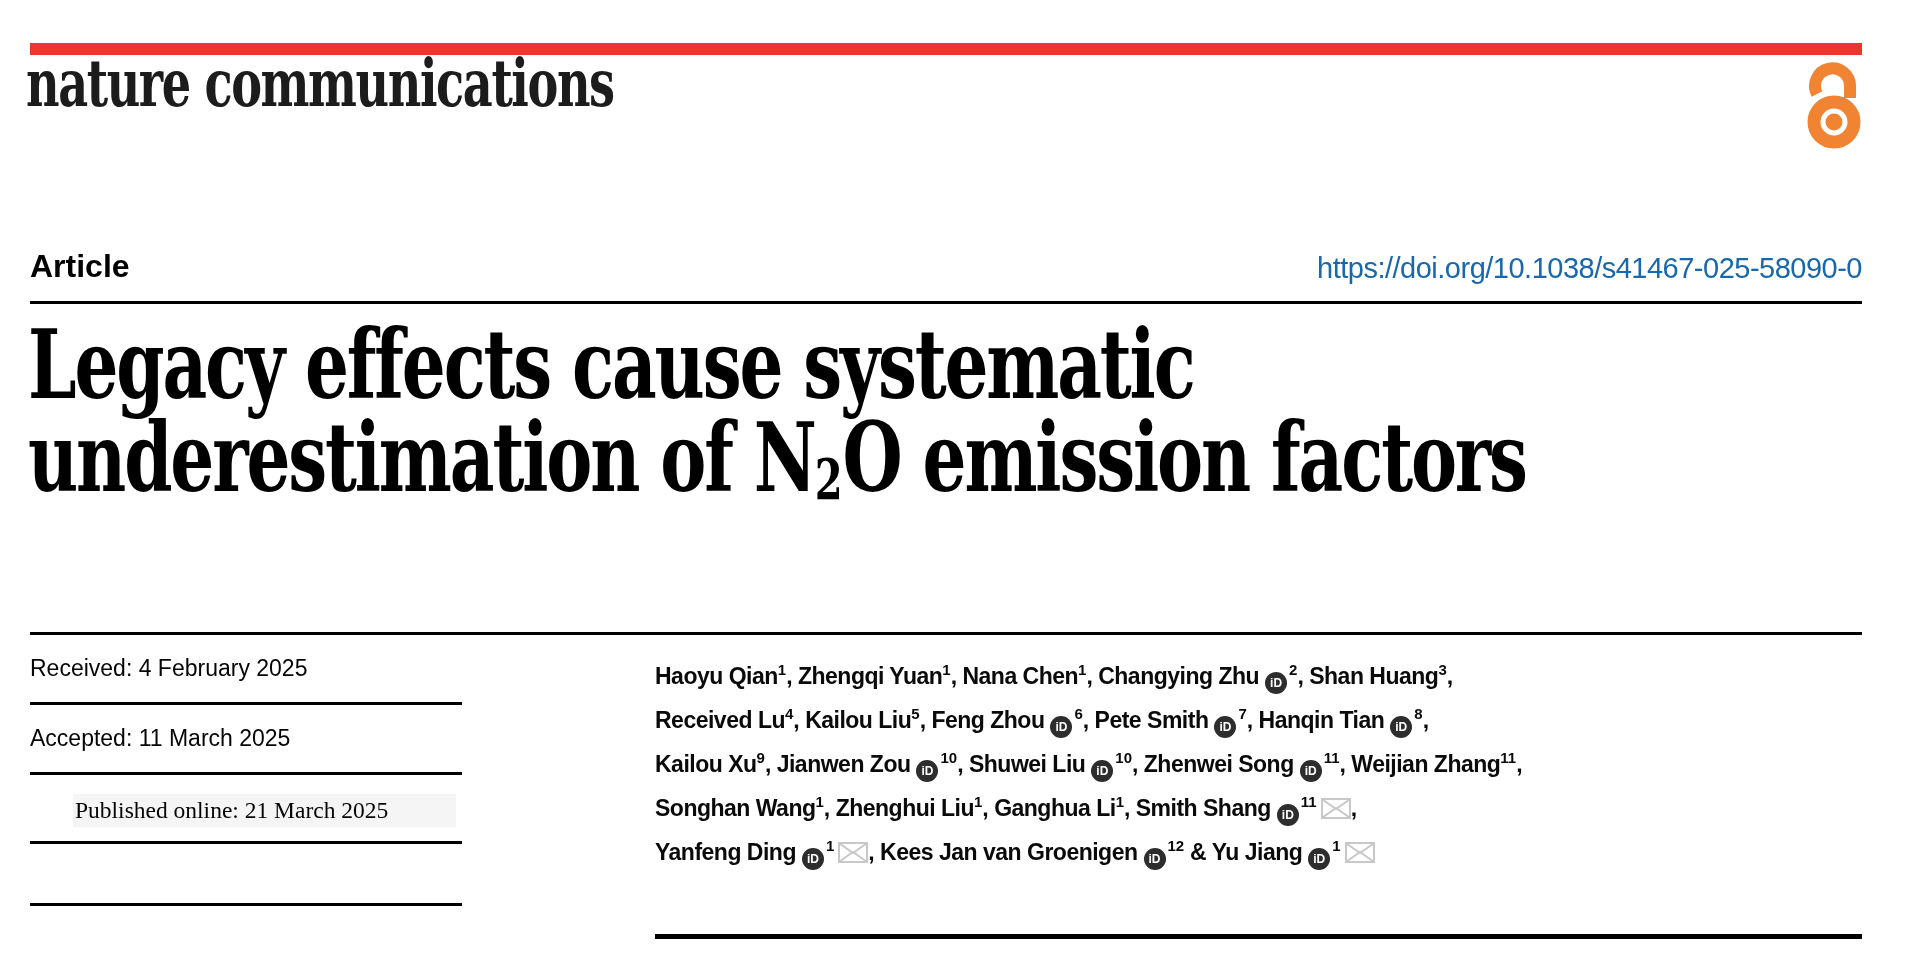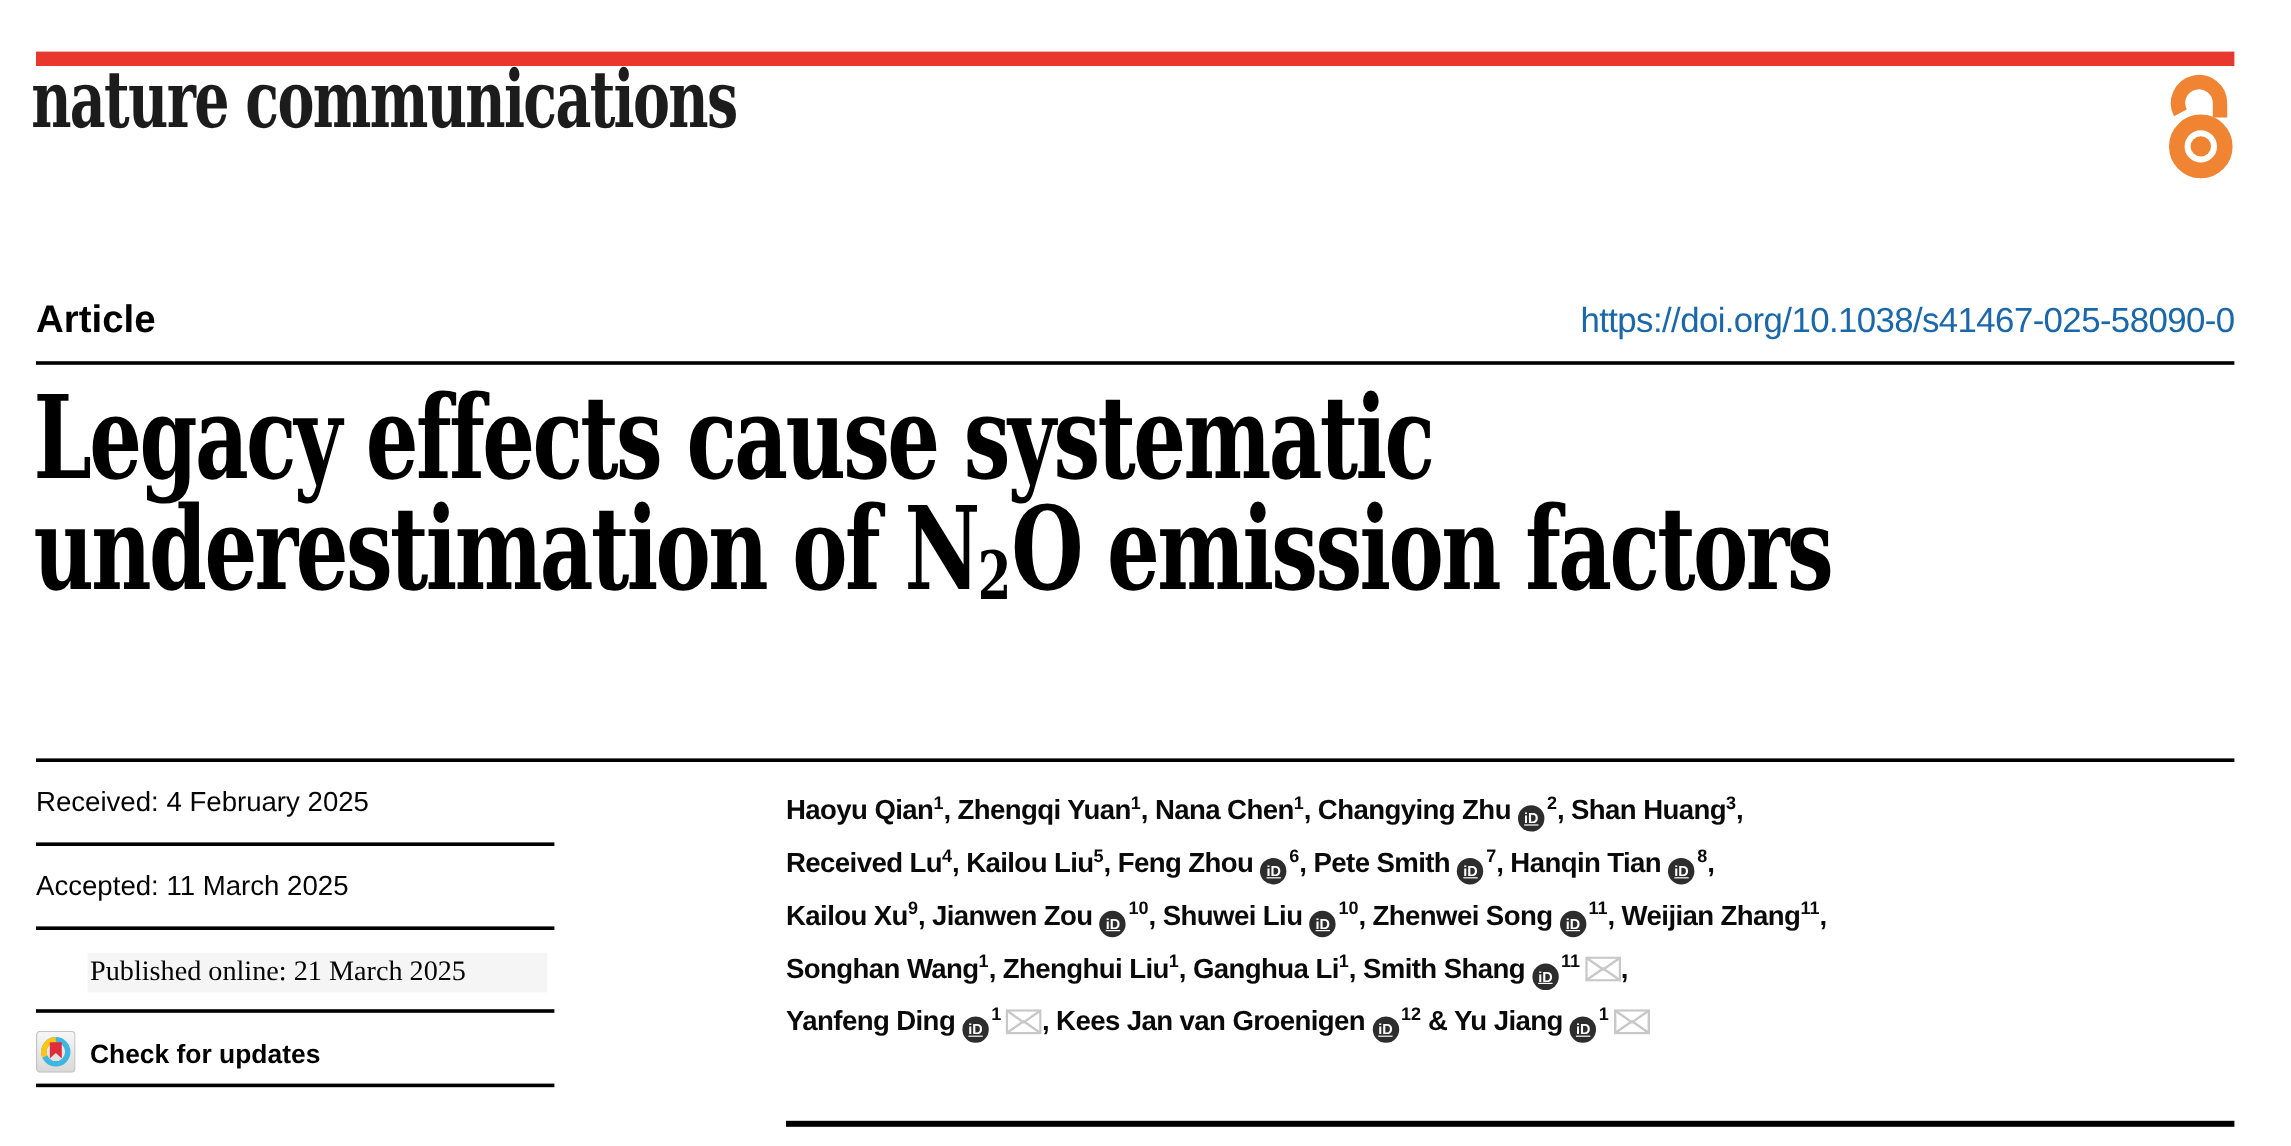--- a/index.html
+++ b/index.html
@@ -44,21 +44,21 @@
     gap:12px;cursor:pointer;text-decoration:none;color:#000;}
   .check-updates .cm-label{font-size:22px;font-weight:700;line-height:1;}
 
   
   .authors{position:absolute;left:655px;top:648px;width:1210px;font-size:23px;
     font-weight:700;letter-spacing:-0.5px;color:#0a0a0a;}
   .author-line{height:44px;line-height:44px;white-space:nowrap;}
   .authors sup{font-size:15px;font-weight:700;letter-spacing:0;}
   .orcid{display:inline-block;width:22px;height:22px;border-radius:50%;background:#2d2d2d;
     color:#fff;font-size:12px;font-weight:700;letter-spacing:0;text-align:center;
-    line-height:22px;vertical-align:-3px;margin:0 2px 0 6px;text-decoration:underline;}
+    line-height:22px;vertical-align:-3px;margin:0 2px 0 6px;}
   .mail{display:inline-block;vertical-align:-3px;margin-left:4px;}
   .rule-authors-bottom{left:655px;top:934px;width:1207px;height:5px;}
 </style>
 </head>
 <body>
 
 <div id="page">
 
   <div class="redbar" style="background: rgb(232, 56, 45);"></div>
   <div class="journal-logo">nature communications</div>
@@ -82,37 +82,20 @@
 
   <div class="rule rule-mid"></div>
 
   <div class="meta-item meta-received">Received: 4 February 2025</div>
   <div class="rule rule-l1"></div>
   <div class="meta-item meta-accepted">Accepted: 11 March 2025</div>
   <div class="rule rule-l2"></div>
   <div class="meta-item meta-published">Published online: 21 March 2025</div>
   <div class="rule rule-l3"></div>
 
-  <a class="check-updates" href="#">
-    <span>
-      <svg width="33" height="35" viewBox="0 0 33 35">
-        <defs>
-          <linearGradient id="cmbg" x1="0" y1="0" x2="0" y2="1">
-            <stop offset="0" stop-color="#f7f7f7"></stop>
-              <stop offset="1" stop-color="#d8d8d8"></stop>
-          </linearGradient>
-        </defs>
-        <rect x="0.5" y="0.5" width="32" height="34" rx="3" fill="url(#cmbg)" stroke="#c4c4c4"></rect>
-        <circle cx="16.5" cy="17.5" r="10" fill="none" stroke="#3eb6e0" stroke-width="4.5"></circle>
-        <path d="M16.5 7.5 A10 10 0 0 0 7.4 21.5" fill="none" stroke="#fdc513" stroke-width="4.5"></path>
-        <path d="M11.5 9.5 h10 v13.5 l-5 -4.5 l-5 4.5 z" fill="#e02d3c"></path>
-      </svg>
-    </span>
-    <span class="cm-label">Check for updates</span>
-  </a>
   <div class="rule rule-l4"></div>
 
   <div class="authors">
       <div class="author-line"><span>Haoyu Qian</span><sup>1</sup><span>, </span><span>Zhengqi Yuan</span><sup>1</sup><span>, </span><span>Nana Chen</span><sup>1</sup><span>, </span><span>Changying Zhu</span><span class="orcid">iD</span><sup>2</sup><span>, </span><span>Shan Huang</span><sup>3</sup><span>,</span></div>
       <div class="author-line"><span>Received Lu</span><sup>4</sup><span>, </span><span>Kailou Liu</span><sup>5</sup><span>, </span><span>Feng Zhou</span><span class="orcid">iD</span><sup>6</sup><span>, </span><span>Pete Smith</span><span class="orcid">iD</span><sup>7</sup><span>, </span><span>Hanqin Tian</span><span class="orcid">iD</span><sup>8</sup><span>,</span></div>
       <div class="author-line"><span>Kailou Xu</span><sup>9</sup><span>, </span><span>Jianwen Zou</span><span class="orcid">iD</span><sup>10</sup><span>, </span><span>Shuwei Liu</span><span class="orcid">iD</span><sup>10</sup><span>, </span><span>Zhenwei Song</span><span class="orcid">iD</span><sup>11</sup><span>, </span><span>Weijian Zhang</span><sup>11</sup><span>,</span></div>
       <div class="author-line"><span>Songhan Wang</span><sup>1</sup><span>, </span><span>Zhenghui Liu</span><sup>1</sup><span>, </span><span>Ganghua Li</span><sup>1</sup><span>, </span><span>Smith Shang</span><span class="orcid">iD</span><sup>11</sup><span class="mail"><svg width="30" height="21" viewBox="0 0 30 21">
             <rect x="1" y="1" width="28" height="19" fill="#ffffff" stroke="#c8c8c8" stroke-width="2"></rect>
             <path d="M1.5 1.5 L15 11 L28.5 1.5 M1.5 19.5 L15 10 L28.5 19.5" fill="none" stroke="#c8c8c8" stroke-width="2"></path>
           </svg></span><span>,</span></div>

